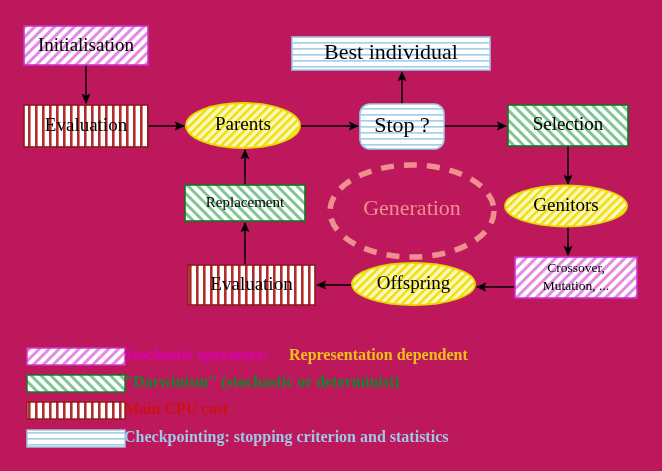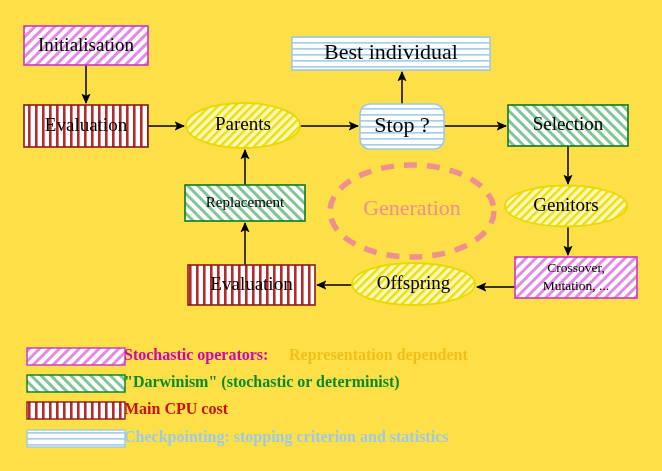--- a/index.html
+++ b/index.html
@@ -10,21 +10,21 @@
   body {
     width: 662px;
     height: 471px;
     overflow: hidden;
     font-family: "Liberation Serif", "DejaVu Serif", serif;
   }
   #stage {
     position: relative;
     width: 662px;
     height: 471px;
-    background: #fde047;
+    background: #be185d;
   }
   #diagram {
     position: absolute;
     left: 0;
     top: 0;
     width: 662px;
     height: 471px;
   }
   .node-label {
     font-family: "Liberation Serif", "DejaVu Serif", serif;

